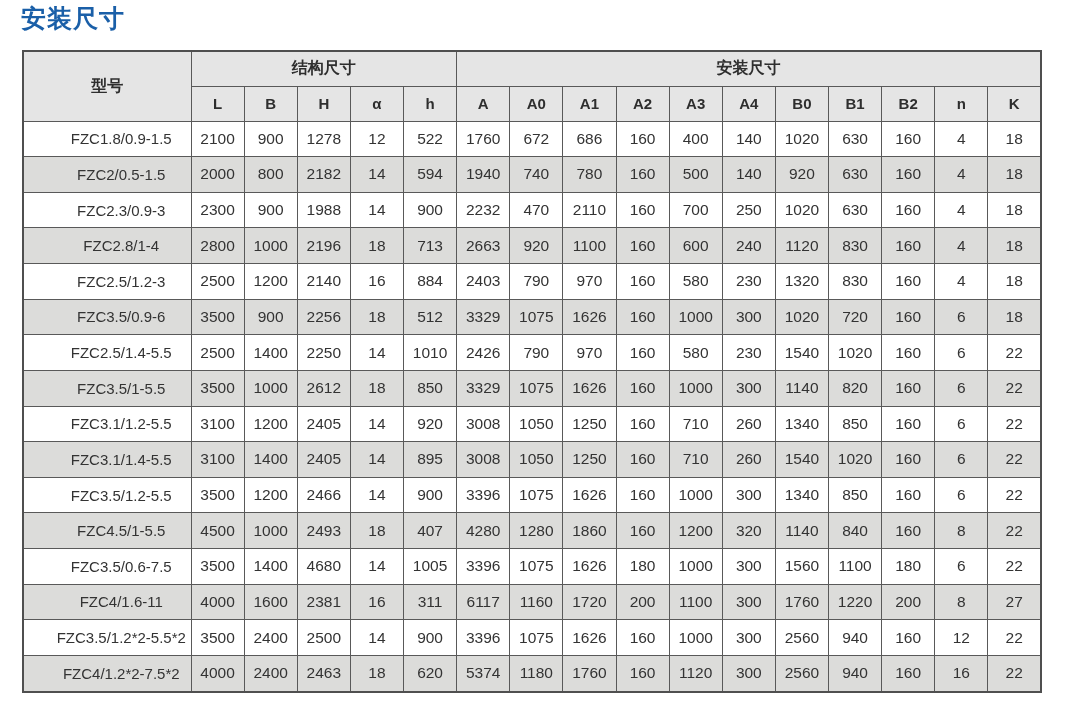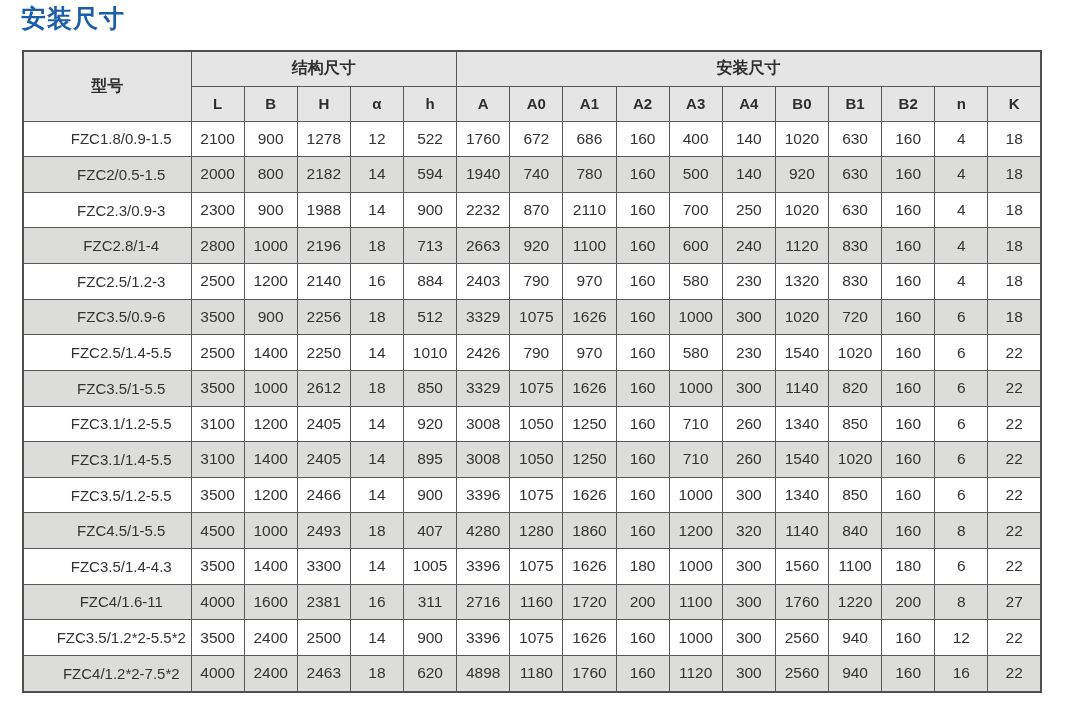--- a/index.html
+++ b/index.html
@@ -142,21 +142,21 @@
           <td>18</td>
         </tr>
         <tr>
           <td class="model-cell">FZC2.3/0.9-3</td>
           <td>2300</td>
           <td>900</td>
           <td>1988</td>
           <td>14</td>
           <td>900</td>
           <td>2232</td>
-          <td>870</td>
+          <td>470</td>
           <td>2110</td>
           <td>160</td>
           <td>700</td>
           <td>250</td>
           <td>1020</td>
           <td>630</td>
           <td>160</td>
           <td>4</td>
           <td>18</td>
         </tr>
@@ -325,24 +325,24 @@
           <td>160</td>
           <td>1200</td>
           <td>320</td>
           <td>1140</td>
           <td>840</td>
           <td>160</td>
           <td>8</td>
           <td>22</td>
         </tr>
         <tr>
-          <td class="model-cell">FZC3.5/1.4-4.3</td>
+          <td class="model-cell">FZC3.5/0.6-7.5</td>
           <td>3500</td>
           <td>1400</td>
-          <td>3300</td>
+          <td>4680</td>
           <td>14</td>
           <td>1005</td>
           <td>3396</td>
           <td>1075</td>
           <td>1626</td>
           <td>180</td>
           <td>1000</td>
           <td>300</td>
           <td>1560</td>
           <td>1100</td>
@@ -350,21 +350,21 @@
           <td>6</td>
           <td>22</td>
         </tr>
         <tr>
           <td class="model-cell">FZC4/1.6-11</td>
           <td>4000</td>
           <td>1600</td>
           <td>2381</td>
           <td>16</td>
           <td>311</td>
-          <td>2716</td>
+          <td>6117</td>
           <td>1160</td>
           <td>1720</td>
           <td>200</td>
           <td>1100</td>
           <td>300</td>
           <td>1760</td>
           <td>1220</td>
           <td>200</td>
           <td>8</td>
           <td>27</td>
@@ -388,21 +388,21 @@
           <td>12</td>
           <td>22</td>
         </tr>
         <tr>
           <td class="model-cell">FZC4/1.2*2-7.5*2</td>
           <td>4000</td>
           <td>2400</td>
           <td>2463</td>
           <td>18</td>
           <td>620</td>
-          <td>4898</td>
+          <td>5374</td>
           <td>1180</td>
           <td>1760</td>
           <td>160</td>
           <td>1120</td>
           <td>300</td>
           <td>2560</td>
           <td>940</td>
           <td>160</td>
           <td>16</td>
           <td>22</td>

